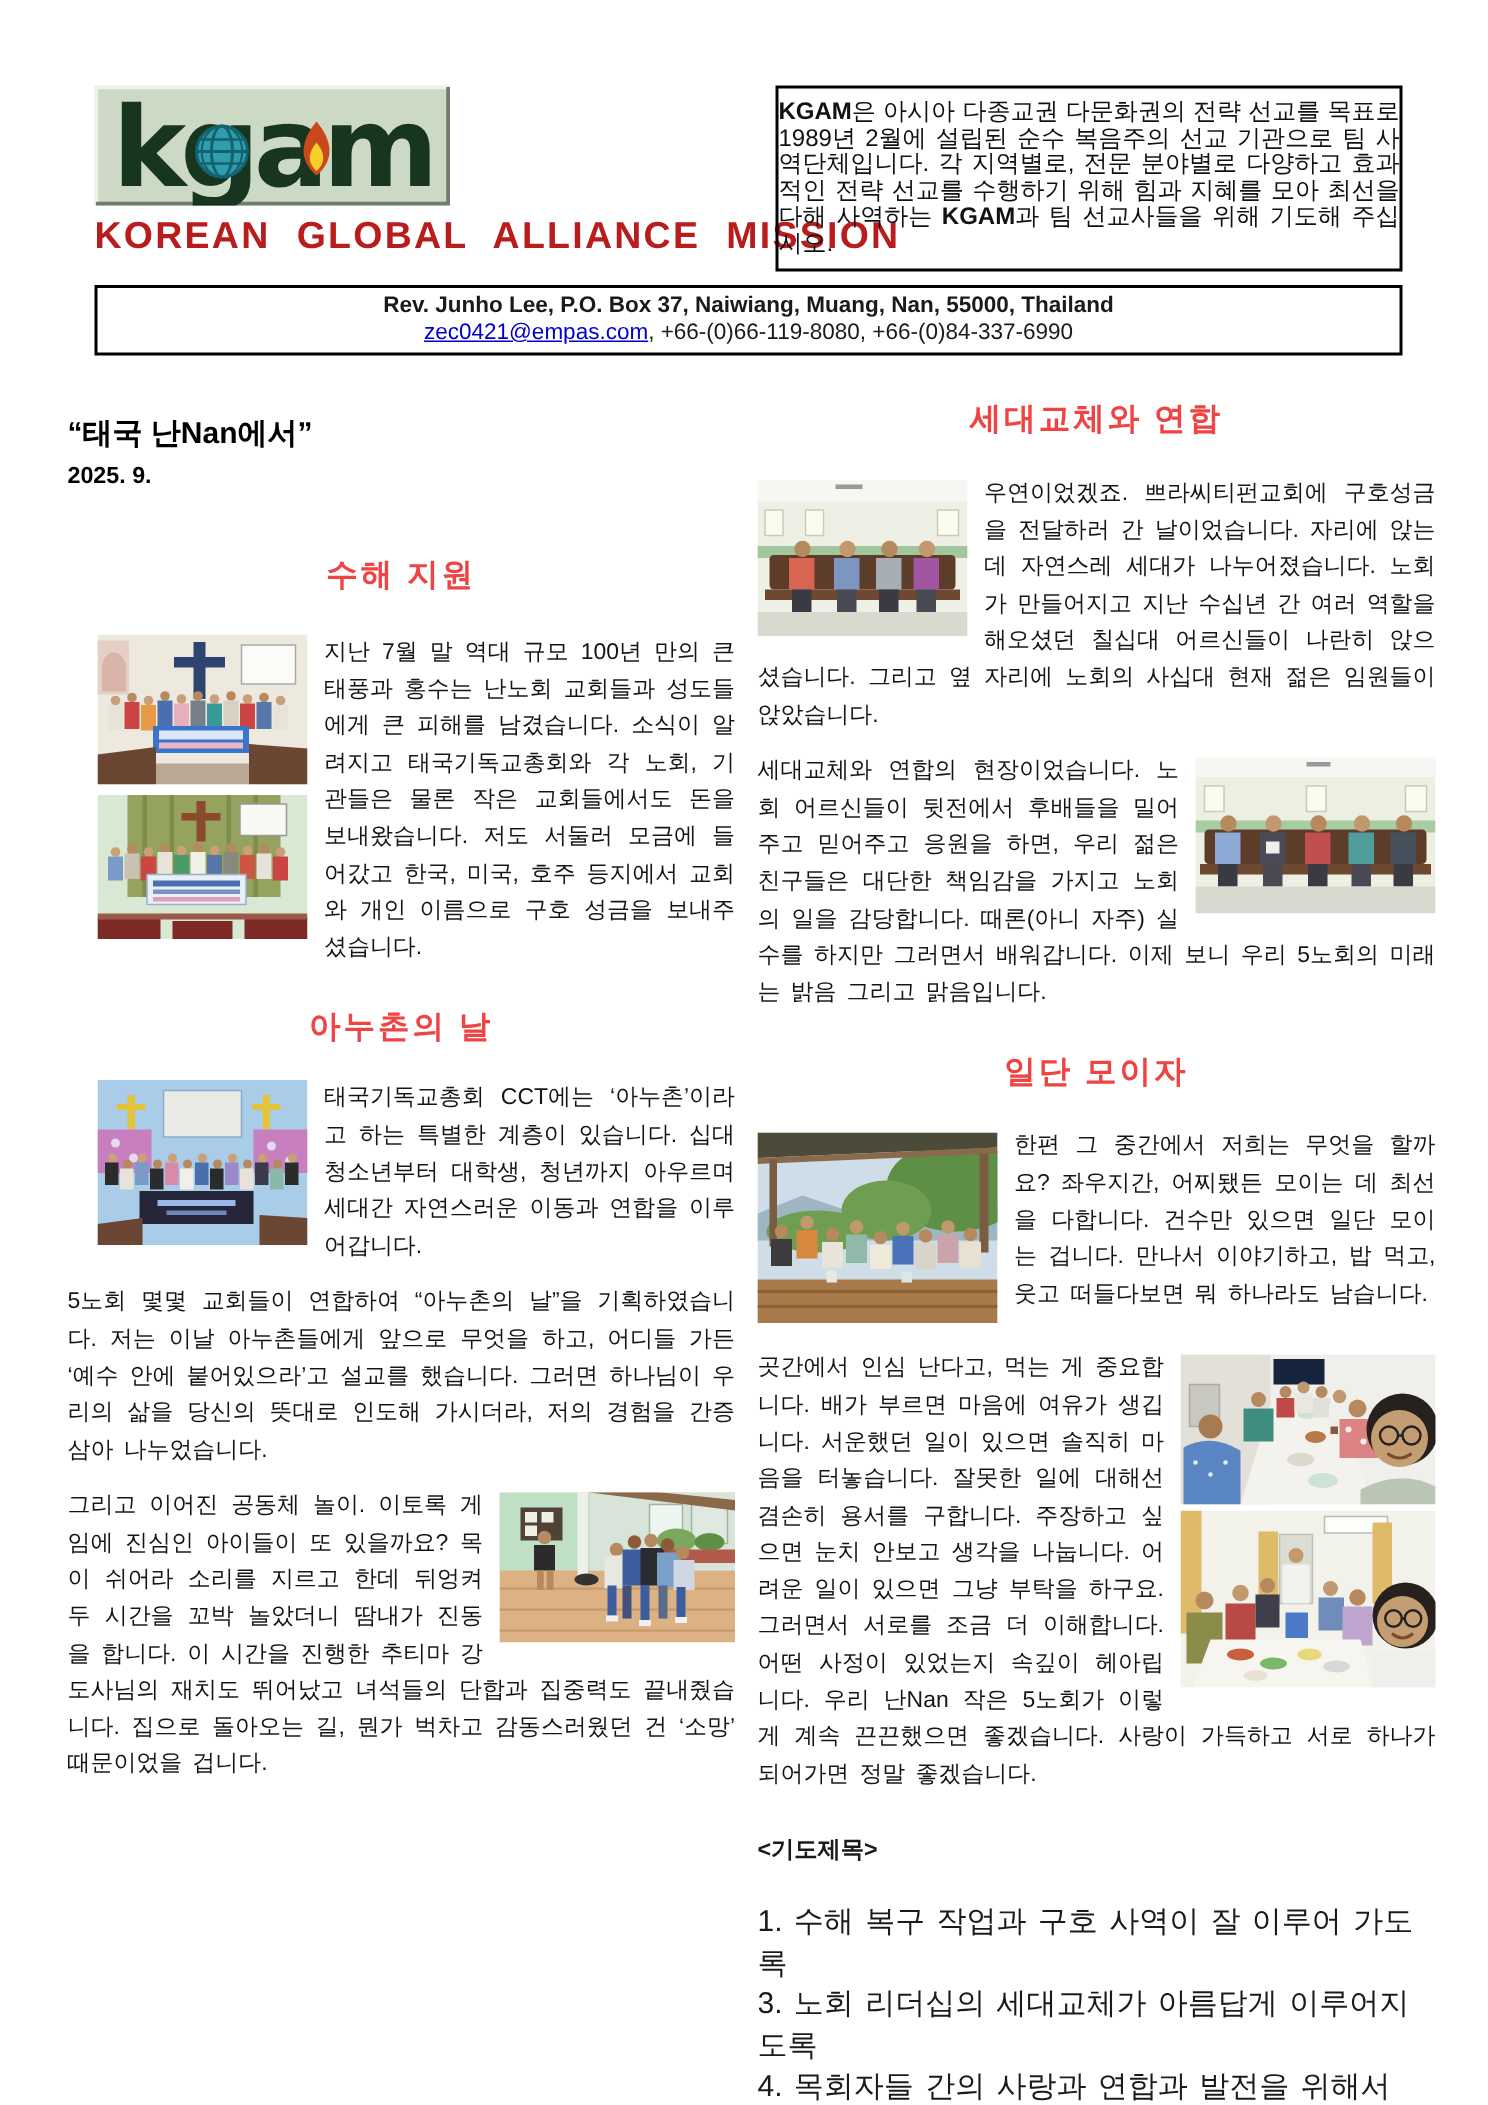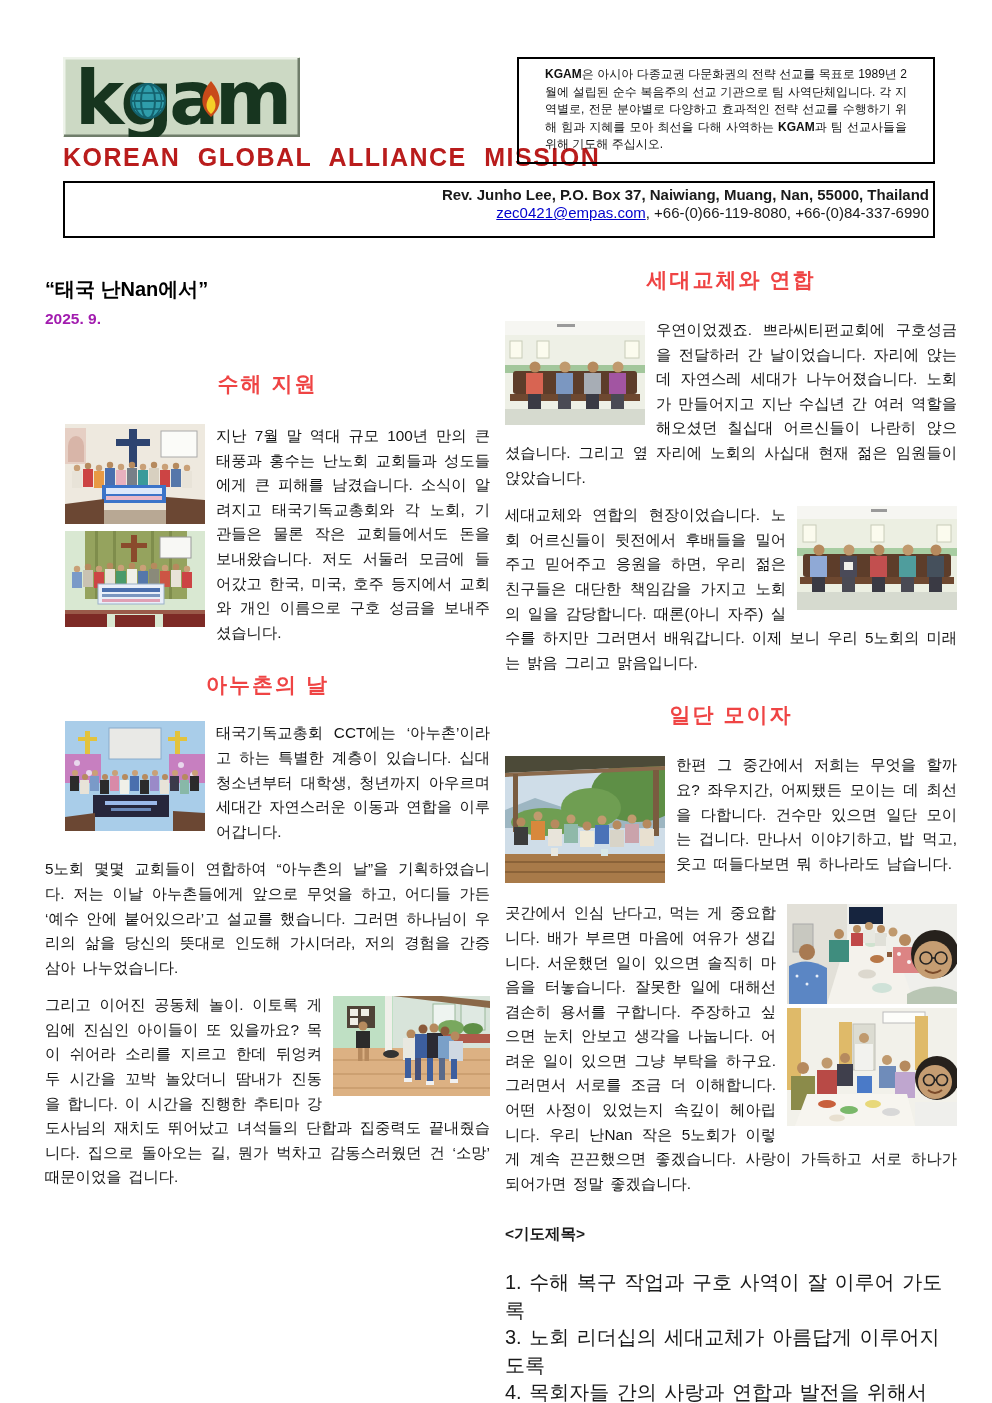--- a/index.html
+++ b/index.html
@@ -12,37 +12,37 @@
   
   .header { padding:57px 57px 0 63px; }
   .header-flex { display:flex; justify-content:space-between; align-items:flex-start; }
   .brand { width:420px; }
   .logo-svg { display:block; }
   .org-name {
     margin-top:6px; font-size:25px; font-weight:bold; color:#b91c1c;
     letter-spacing:1.5px; word-spacing:9px; white-space:nowrap;
   }
   .about-box {
-    width:418px; border:2px solid #000; padding:7px 26px 8px;
-    font-size:12px; line-height:17.5px; text-align:justify; color:#111;
+    width:418px; border:2px solid #000; padding:7px 0 8px;
+    font-size:16px; line-height:17.5px; text-align:justify; color:#111;
   }
   .about-box b { font-weight:bold; }
   .contact-box {
-    margin-top:9px; border:2px solid #000; text-align:right; padding:3px 4px 15px;
+    margin-top:9px; border:2px solid #000; text-align:center; padding:3px 4px 5px;
   }
   .contact-line1 { font-size:15px; font-weight:bold; }
   .contact-line2 { font-size:15px; margin-top:1px; }
   .email-link { color:#0000cc; text-decoration:underline; cursor:pointer; }
   
   .columns { display:flex; gap:15px; margin:26px 35px 0 45px; }
   .col-left  { width:445px; }
   .col-right { width:452px; }
   .masthead { margin-top:12px; }
   .page-title { font-size:20px; font-weight:bold; color:#000; }
-  .page-date  { margin-top:7px; font-size:15.5px; font-weight:bold; color:#a21caf; }
+  .page-date  { margin-top:7px; font-size:15.5px; font-weight:bold; color:#000000; }
   .sec-heading {
     text-align:center; font-size:21px; font-weight:800; color:#ef4444;
     letter-spacing:2px;
   }
   .h-flood      { margin:42px 0 26px; }
   .h-anuchon    { margin:26px 0 22px; }
   .h-generation { margin:2px 0 24px; }
   .h-gather     { margin:26px 0 24px; }
   .body-text {
     font-size:15.3px; line-height:24.6px; text-align:justify;

